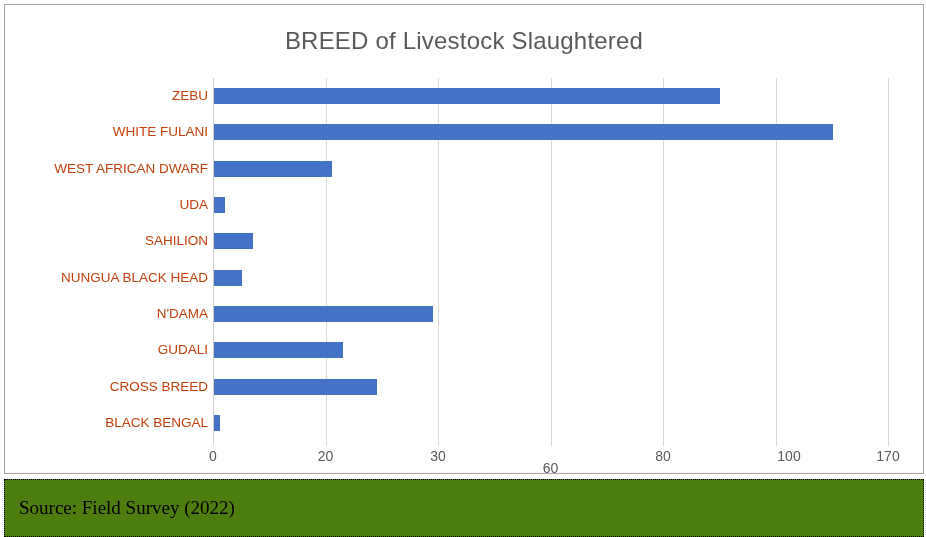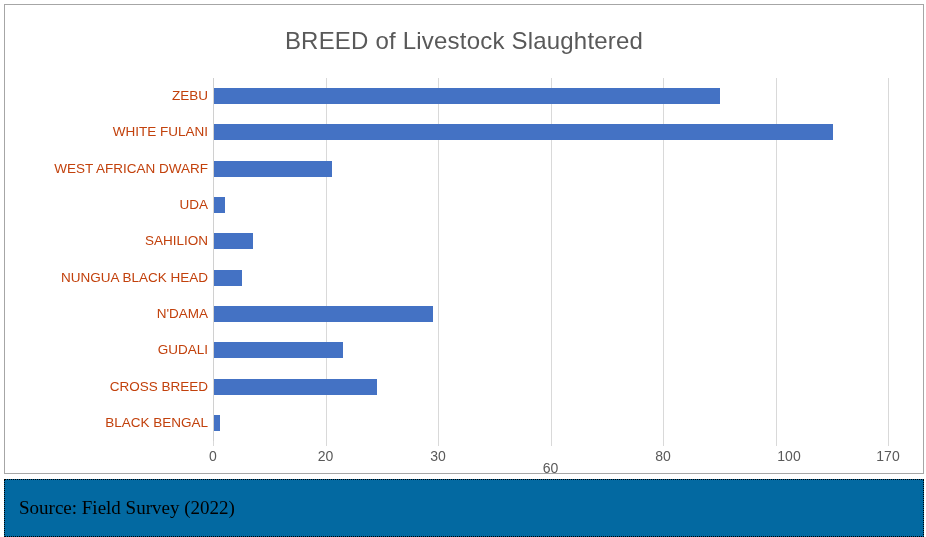--- a/index.html
+++ b/index.html
@@ -132,21 +132,21 @@
   
   .source-box {
     box-sizing: border-box;
     width: 920px;
     height: 58px;
     margin: 5px 0 0 2px;
     border: 1px dotted #000000;
     display: flex;
     align-items: center;
     padding-left: 14px;
-    background: #0369a1;
+    background: #4d7c0f;
   }
   .source-text {
     font-family: "Liberation Serif", serif;
     font-size: 19px;
     color: #000000;
   }
 </style>
 </head>
 <body>
 

